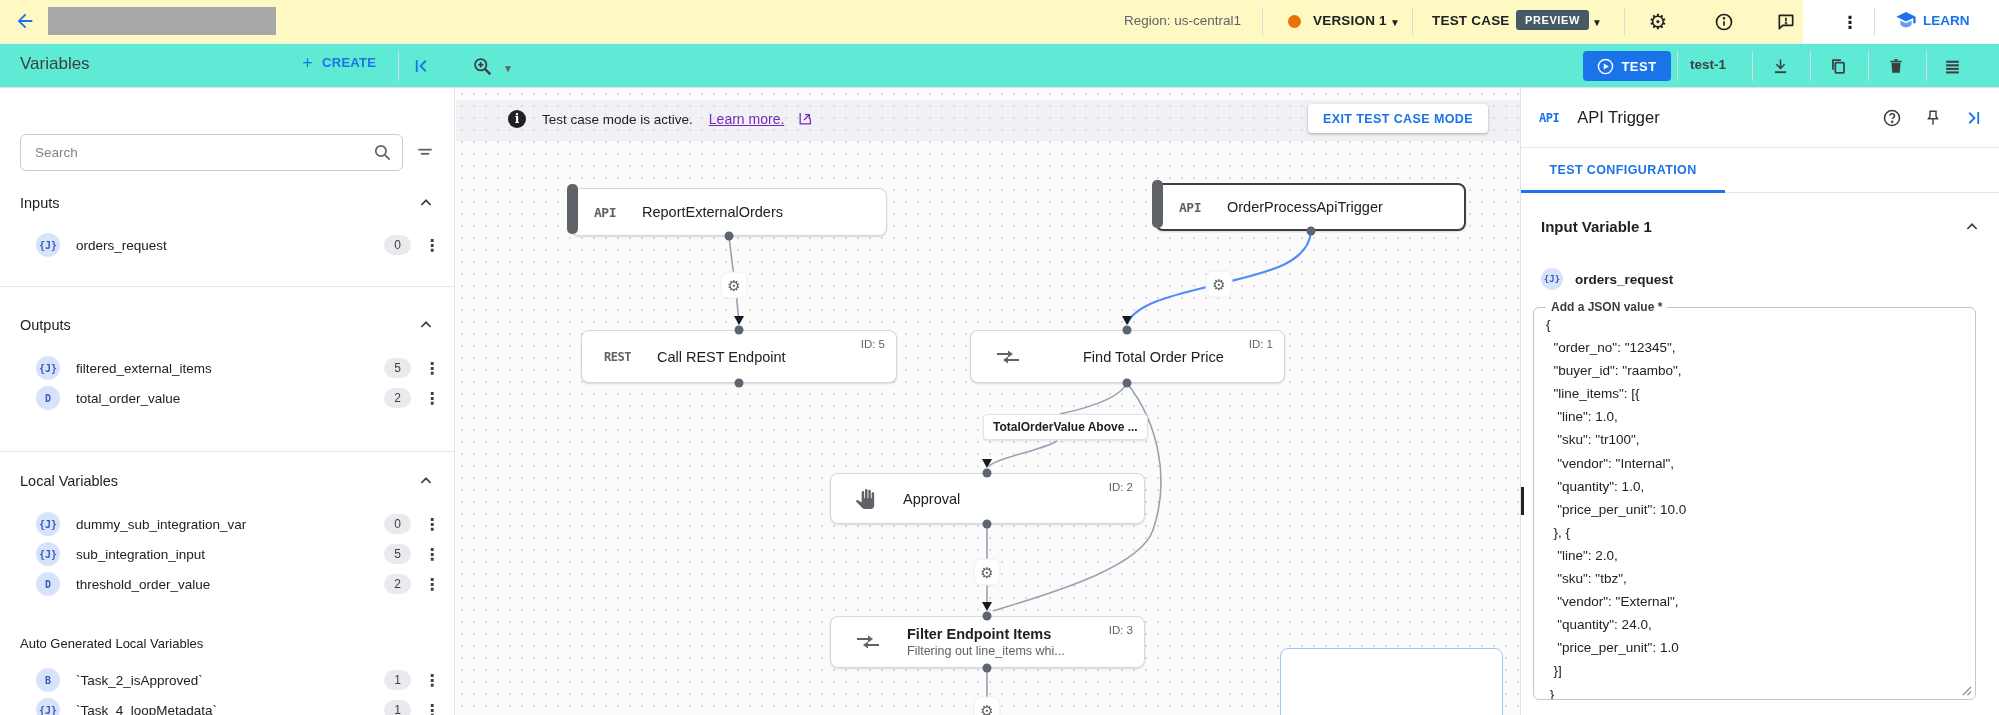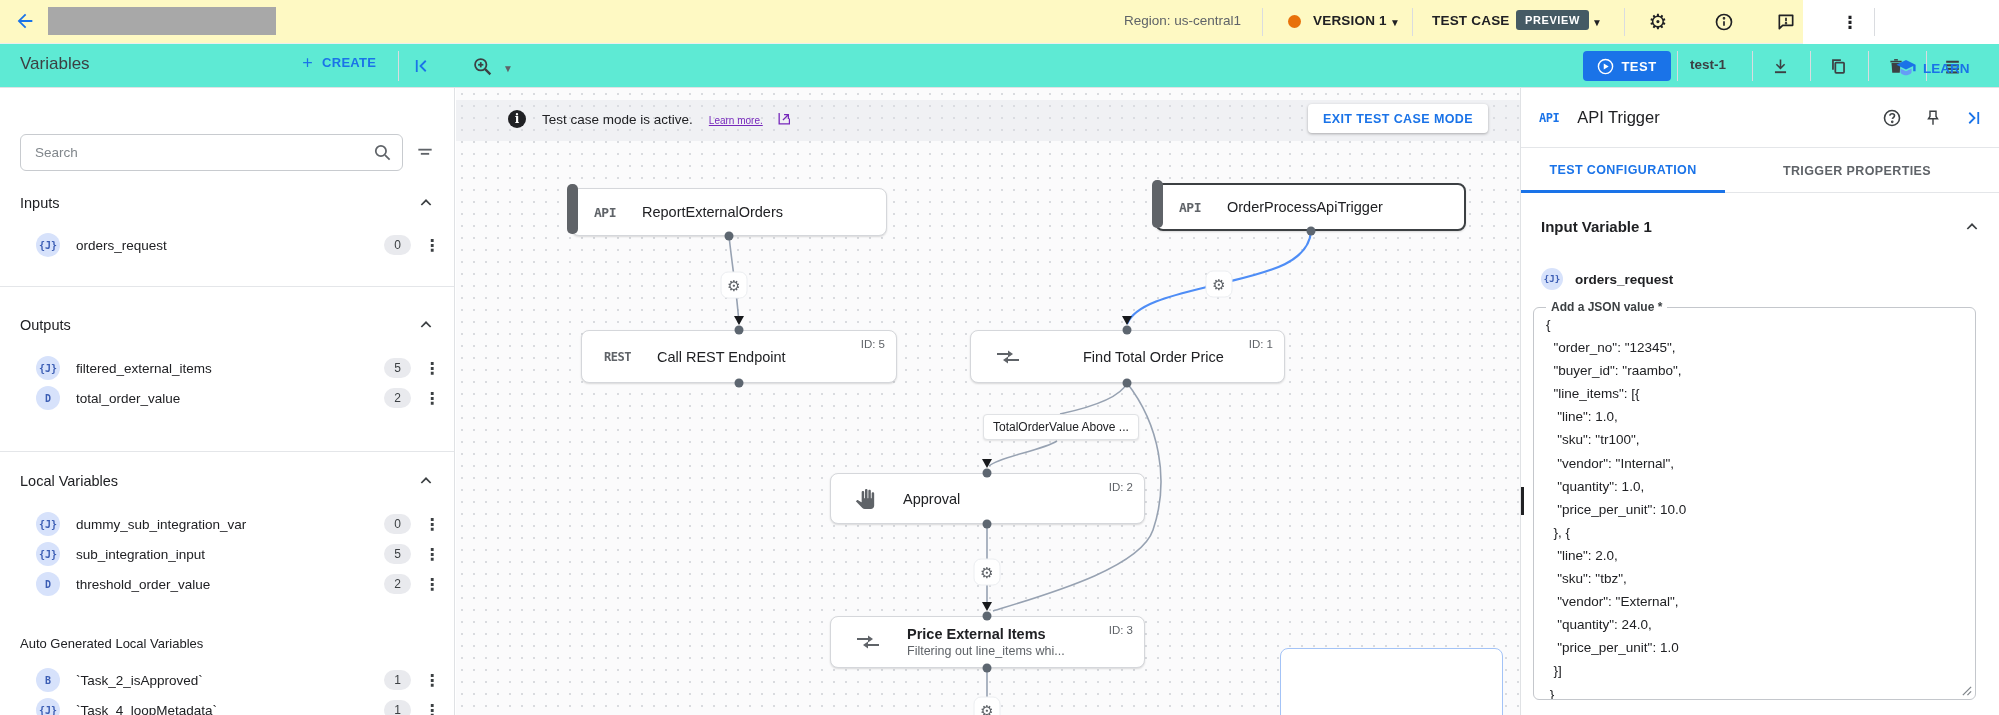--- a/index.html
+++ b/index.html
@@ -18,21 +18,21 @@
   .vdiv { position:absolute; top:8px; width:1px; height:28px; background:#dadce0; }
   .dot-version { position:absolute; top:15px; width:13px; height:13px; border-radius:50%; background:#e8710a; }
   .caret { position:absolute; top:17px; font-size:10px; color:#202124; }
   .preview-badge { position:absolute; top:10px; background:#455a64; color:#fff; font-size:11px;
     font-weight:bold; letter-spacing:.6px; padding:4px 9px; border-radius:3px; }
   .tb-icon { position:absolute; top:10px; width:24px; height:24px; color:#202124; cursor:pointer;
     display:flex; align-items:center; justify-content:center; }
   .gear-glyph { font-family:"DejaVu Sans",sans-serif; font-size:21px; line-height:1; }
   .kebab-glyph { font-family:"DejaVu Sans",sans-serif; font-size:17px; font-weight:bold; }
   .learn { position:absolute; top:12px; color:#1a73e8; font-weight:bold; font-size:13.5px;
-    display:flex; gap:7px; align-items:center; cursor:pointer;margin-top:48px; }
+    display:flex; gap:7px; align-items:center; cursor:pointer; }
 
   
   #toolbar { position:absolute; left:0; top:44px; width:1999px; height:44px; background:#5eead4;
     border-bottom:1px solid #e0e2e5; z-index:25; }
   .variables-title { position:absolute; left:20px; top:10px; font-size:17px; color:#3c4043; }
   .create-btn { position:absolute; left:300px; top:11px; color:#1a73e8; font-weight:bold;
     font-size:13px; letter-spacing:.3px; cursor:pointer; display:flex; gap:7px; align-items:center; }
   .tbar-div { position:absolute; top:7px; width:1px; height:30px; background:#dadce0; }
   .icon-btn { position:absolute; top:10px; width:24px; height:24px; display:flex; align-items:center;
     justify-content:center; cursor:pointer; color:#1a73e8; }
@@ -70,59 +70,59 @@
   #canvas { position:absolute; left:456px; top:88px; width:1064px; height:627px; overflow:hidden;
     background-color:#fbfbfc;
     background-image:radial-gradient(circle,#d9dbdf 1.2px,transparent 1.4px);
     background-size:12px 12px; }
   .banner-strip { position:absolute; left:0; top:12px; width:1064px; height:41px; background:rgba(222,224,228,.35); }
   .banner-content { position:absolute; left:52px; top:22px; display:flex; align-items:center; gap:16px; }
   .banner-info { width:18px; height:18px; border-radius:50%; background:#202124; color:#fff;
     font-size:12px; font-weight:bold; display:flex; align-items:center; justify-content:center;
     font-family:"DejaVu Serif",serif; }
   .banner-text { font-size:13.5px; color:#202124; }
-  .banner-link { font-size:10px; color:#7627bb; text-decoration:underline; cursor:pointer;
-    display:inline-flex; align-items:flex-end; gap:14px; }
+  .banner-link { font-size:14px; color:#7627bb; text-decoration:underline; cursor:pointer;
+    display:inline-flex; align-items:center; gap:14px; }
   .exit-btn { position:absolute; right:32px; top:16px; height:29px; background:#fff; border:none;
     border-radius:4px; box-shadow:0 1px 3px rgba(0,0,0,.3); color:#1a73e8; font-weight:bold;
     font-size:12.5px; letter-spacing:.4px; padding:0 15px; cursor:pointer; }
 
   .node { position:absolute; background:#fff; border:1px solid #d5d7db; border-radius:8px;
     box-shadow:0 1px 2px rgba(0,0,0,.14); display:flex; align-items:center; z-index:2; cursor:pointer; }
   .node.selected { border:2px solid #3c4043; }
   .node .trig-bar { position:absolute; left:-5px; top:-5px; width:11px; height:calc(100% + 4px);
     background:#5f6368; border-radius:5px; z-index:-1; }
   .node-badge { font-family:"DejaVu Sans Mono",monospace; font-weight:bold; font-size:13px;
     color:#5f6368; margin-left:22px; letter-spacing:-.5px; flex:none; }
   .node-icon { margin-left:24px; color:#5f6368; flex:none; display:flex; }
   .node-title { margin-left:26px; font-size:14.5px; color:#202124; }
   .node-id { position:absolute; top:7px; right:11px; font-size:11.5px; color:#5f6368; }
   .node-sub { font-size:12.5px; color:#5f6368; margin-top:2px; }
   .edge-label { position:absolute; background:#fff; border:1px solid #e0e2e5; border-radius:4px;
-    box-shadow:0 1px 2px rgba(0,0,0,.1); font-size:12px; font-weight:normal; color:#202124;
+    box-shadow:0 1px 2px rgba(0,0,0,.1); font-size:12px; font-weight:bold; color:#202124;
     padding:5px 9px; z-index:3; }
   .blue-box { position:absolute; left:824px; top:560px; width:223px; height:160px; background:#fff;
     border:1.5px solid #a3c3f7; border-radius:8px; z-index:2; }
   .lines-layer { position:absolute; left:0; top:0; z-index:1; pointer-events:none; }
   .over-layer { position:absolute; left:0; top:0; z-index:4; pointer-events:none; }
   .over-layer .gear-chip { pointer-events:auto; cursor:pointer; }
 
   
   #panel { position:absolute; left:1520px; top:88px; width:479px; height:627px; background:#fff;
     border-left:1px solid #e0e2e5; z-index:10; }
   .panel-header { position:absolute; left:0; top:0; width:479px; height:60px; display:flex;
     align-items:center; padding:0 18px; border-bottom:1px solid #e4e6e9; }
   .panel-badge { font-family:"DejaVu Sans Mono",monospace; font-weight:bold; font-size:12px;
     color:#1a73e8; letter-spacing:-.5px; }
   .panel-title { font-size:16.5px; color:#202124; margin-left:18px; }
   .panel-hicons { margin-left:auto; display:flex; gap:22px; align-items:center; }
   .panel-hicons .ic { color:#3c4043; cursor:pointer; display:flex; }
   .panel-hicons .ic.blue { color:#1a73e8; }
   .tabs { position:absolute; left:0; top:61px; width:479px; height:44px; display:flex;
-    border-bottom:1px solid #e4e6e9;gap:32px; }
+    border-bottom:1px solid #e4e6e9; }
   .tab { height:44px; display:flex; align-items:center; justify-content:center; font-size:12.5px;
     font-weight:bold; letter-spacing:.4px; cursor:pointer; }
   .tab.active { color:#1a73e8; width:204px; border-bottom:3px solid #1a73e8; }
   .tab.idle { color:#5f6368; width:200px; }
   .input-var-header { position:absolute; left:20px; top:130px; width:439px; display:flex; align-items:center; }
   .input-var-header .t { font-size:15px; font-weight:bold; color:#202124; }
   .input-var-header .chev { margin-left:auto; color:#3c4043; cursor:pointer; }
   .panel-var-row { position:absolute; left:20px; top:180px; display:flex; align-items:center; }
   .panel-var-row .type-badge { width:22px; height:22px; font-size:9px; }
   .panel-var-row .nm { margin-left:12px; font-size:13.5px; font-weight:bold; color:#202124; }
@@ -428,21 +428,21 @@
   <div class="node" style="left:374px; top:528px; width:315px; height:52px;">
     <span class="node-icon">
       <svg width="26" height="22" viewBox="0 0 26 22" stroke="currentColor" stroke-width="2" fill="none">
           <line x1="2" y1="8" x2="13" y2="8"></line>
           <path d="M13 4.5 18 8 13 11.5" fill="currentColor" stroke="none"></path>
           <line x1="24" y1="14" x2="13" y2="14"></line>
           <path d="M13 10.5 8 14 13 17.5" fill="currentColor" stroke="none"></path>
         </svg>
     </span>
     <span style="margin-left:26px;">
-      <div class="node-title" style="margin-left:0; font-weight:bold;">Price External Items</div>
+      <div class="node-title" style="margin-left:0; font-weight:bold;">Filter Endpoint Items</div>
       <div class="node-sub">Filtering out line_items whi...</div>
     </span>
     <span class="node-id">ID: 3</span>
   </div>
 
   <div class="edge-label" style="left:527px; top:326px;">TotalOrderValue Above ...</div>
 
   <div class="blue-box"></div>
 
   <svg class="over-layer" width="1064" height="627" viewBox="0 0 1064 627">
@@ -505,21 +505,20 @@
         <svg width="18" height="18" viewBox="0 0 24 24" fill="none" stroke="currentColor" stroke-width="2.4">
             <polyline points="7,5 14,12 7,19"></polyline>
             <line x1="19" y1="4" x2="19" y2="20"></line>
           </svg>
       </span>
     </span>
   </div>
 
   <div class="tabs">
     <div class="tab active">TEST CONFIGURATION</div>
-    <div class="tab idle">TRIGGER PROPERTIES</div>
   </div>
 
   <div class="input-var-header">
     <span class="t">Input Variable 1</span>
     <span class="chev">
       <svg width="16" height="16" viewBox="0 0 24 24" fill="none" stroke="currentColor" stroke-width="2.6">
           <polyline points="5,15 12,8 19,15"></polyline>
         </svg>
     </span>
   </div>

